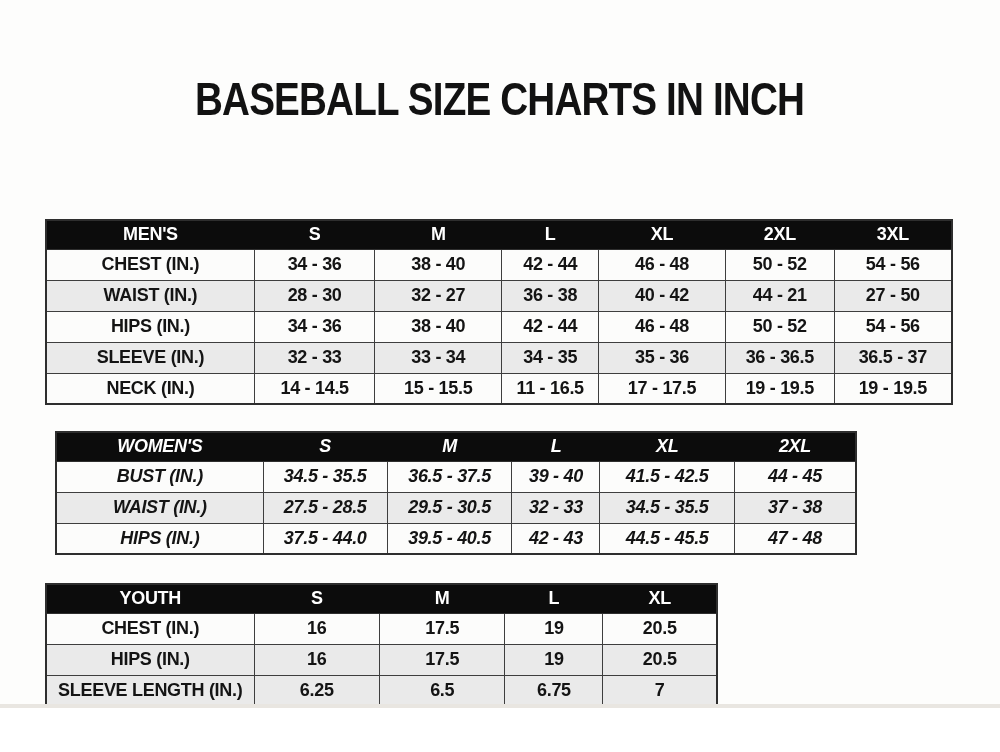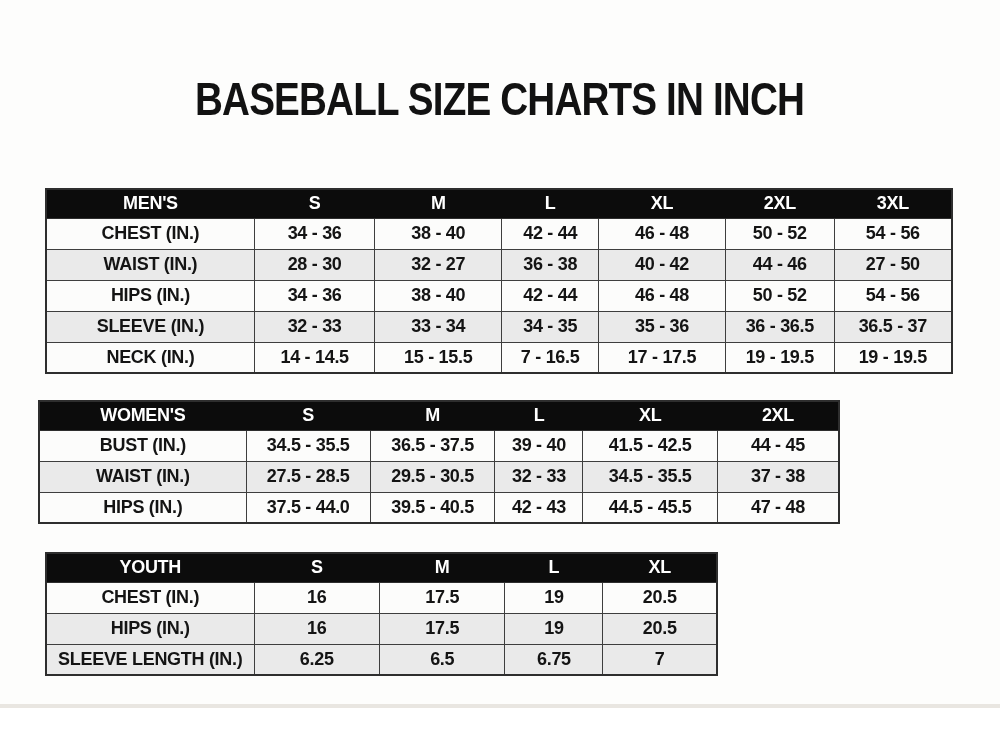--- a/index.html
+++ b/index.html
@@ -31,20 +31,21 @@
     transform: scaleX(0.84);
     transform-origin: center;
     letter-spacing: -1px;
   }
   table.size-table {
     position: absolute;
     border-collapse: collapse;
     table-layout: fixed;
     border: 2px solid #2e2e2e;
     background: #737373;
+    margin-top: 31px;
   }
   table.size-table th, table.size-table td {
     border: 1px solid #3e3e3e;
     text-align: center;
     vertical-align: middle;
     font-weight: bold;
     letter-spacing: -0.3px;
     overflow: hidden;
     white-space: nowrap;
   }
@@ -57,21 +58,21 @@
     font-size: 18px;
   }
   table.size-table td {
     color: #141414;
     height: 31px;
     font-size: 18px;
     background: #fcfcfb;
   }
   table.size-table tr.alt td { background: #eaeaea; }
   #table-mens   { left: 45px; top: 188px; width: 908px; }
-  #table-womens { left: 38px; top: 400px; width: 802px; }
+  #table-womens { left: 55px; top: 400px; width: 802px; font-style: italic; }
   #table-youth  { left: 45px; top: 552px; width: 673px; }
   .bottom-strip {
     position: absolute;
     left: 0; bottom: 0;
     width: 1000px; height: 4px;
     background: #e9e6e1;
   }
 </style>
 </head>
 <body>
@@ -112,21 +113,21 @@
           <td>46 - 48</td>
           <td>50 - 52</td>
           <td>54 - 56</td>
         </tr>
         <tr class="alt">
           <td>WAIST (IN.)</td>
           <td>28 - 30</td>
           <td>32 - 27</td>
           <td>36 - 38</td>
           <td>40 - 42</td>
-          <td>44 - 46</td>
+          <td>44 - 21</td>
           <td>27 - 50</td>
         </tr>
         <tr>
           <td>HIPS (IN.)</td>
           <td>34 - 36</td>
           <td>38 - 40</td>
           <td>42 - 44</td>
           <td>46 - 48</td>
           <td>50 - 52</td>
           <td>54 - 56</td>
@@ -137,21 +138,21 @@
           <td>33 - 34</td>
           <td>34 - 35</td>
           <td>35 - 36</td>
           <td>36 - 36.5</td>
           <td>36.5 - 37</td>
         </tr>
         <tr>
           <td>NECK (IN.)</td>
           <td>14 - 14.5</td>
           <td>15 - 15.5</td>
-          <td>7 - 16.5</td>
+          <td>11 - 16.5</td>
           <td>17 - 17.5</td>
           <td>19 - 19.5</td>
           <td>19 - 19.5</td>
         </tr>
       </tbody>
     </table>
 
   <table id="table-womens" class="size-table">
       <colgroup>
         <col style="width: 25.9%;">

